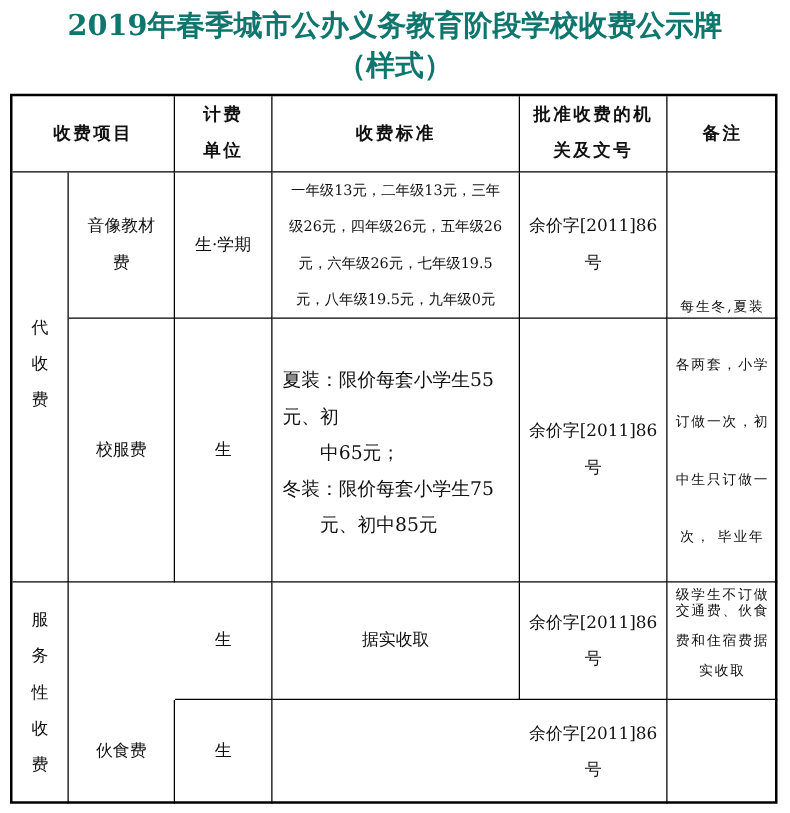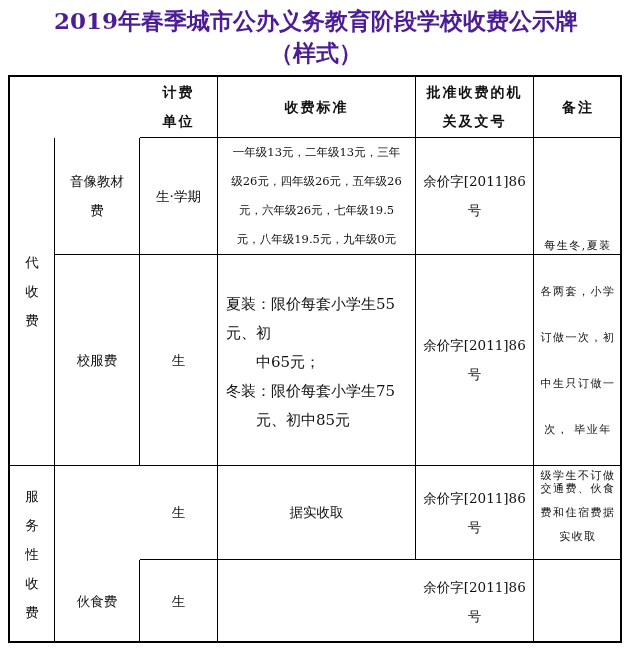--- a/index.html
+++ b/index.html
@@ -4,21 +4,21 @@
   <style>
     html, body { margin: 0; padding: 0; background: #ffffff; }
     body {
       width: 632px; height: 650px; position: relative; overflow: hidden;
       font-family: "DejaVu Serif", "Liberation Serif", serif;
       color: #111111;
     }
     .title {
       position: absolute; left: 0; width: 632px; text-align: center;
       font-family: "DejaVu Serif", "Liberation Serif", serif;
-      font-weight: bold; color: #4c1d95;
+      font-weight: bold; color: #0f766e;
     }
     .title.line1 { top: 6px; font-size: 23px; letter-spacing: 0px; line-height: 30px; }
     .title.line2 { top: 38px; font-size: 23px; line-height: 30px; }
     .grid {
       position: absolute; left: 8px; top: 75px;
       width: 614px; height: 568px;
       border: 2px solid #000; box-sizing: border-box;
     }
     .cell {
       position: absolute; box-sizing: border-box;
@@ -38,20 +38,23 @@
     .std-lines span { display: block; }
   </style>
 </head>
 <body>
 
 <div class="title line1">2019年春季城市公办义务教育阶段学校收费公示牌</div>
 <div class="title line2">（样式）</div>
 
 <div class="grid">
 
+  <div class="cell hdr" style="left:0;top:0;width:130px;height:61px;">
+    <span>收费项目</span>
+  </div>
   <div class="cell hdr vert" style="left:130px;top:0;width:78px;height:61px;">
     <span>计费</span>
     <span>单位</span>
   </div>
   <div class="cell hdr" style="left:208px;top:0;width:198px;height:61px;">
     <span>收费标准</span>
   </div>
   <div class="cell hdr vert" style="left:406px;top:0;width:118px;height:61px;">
     <span>批准收费的机</span>
     <span>关及文号</span>

